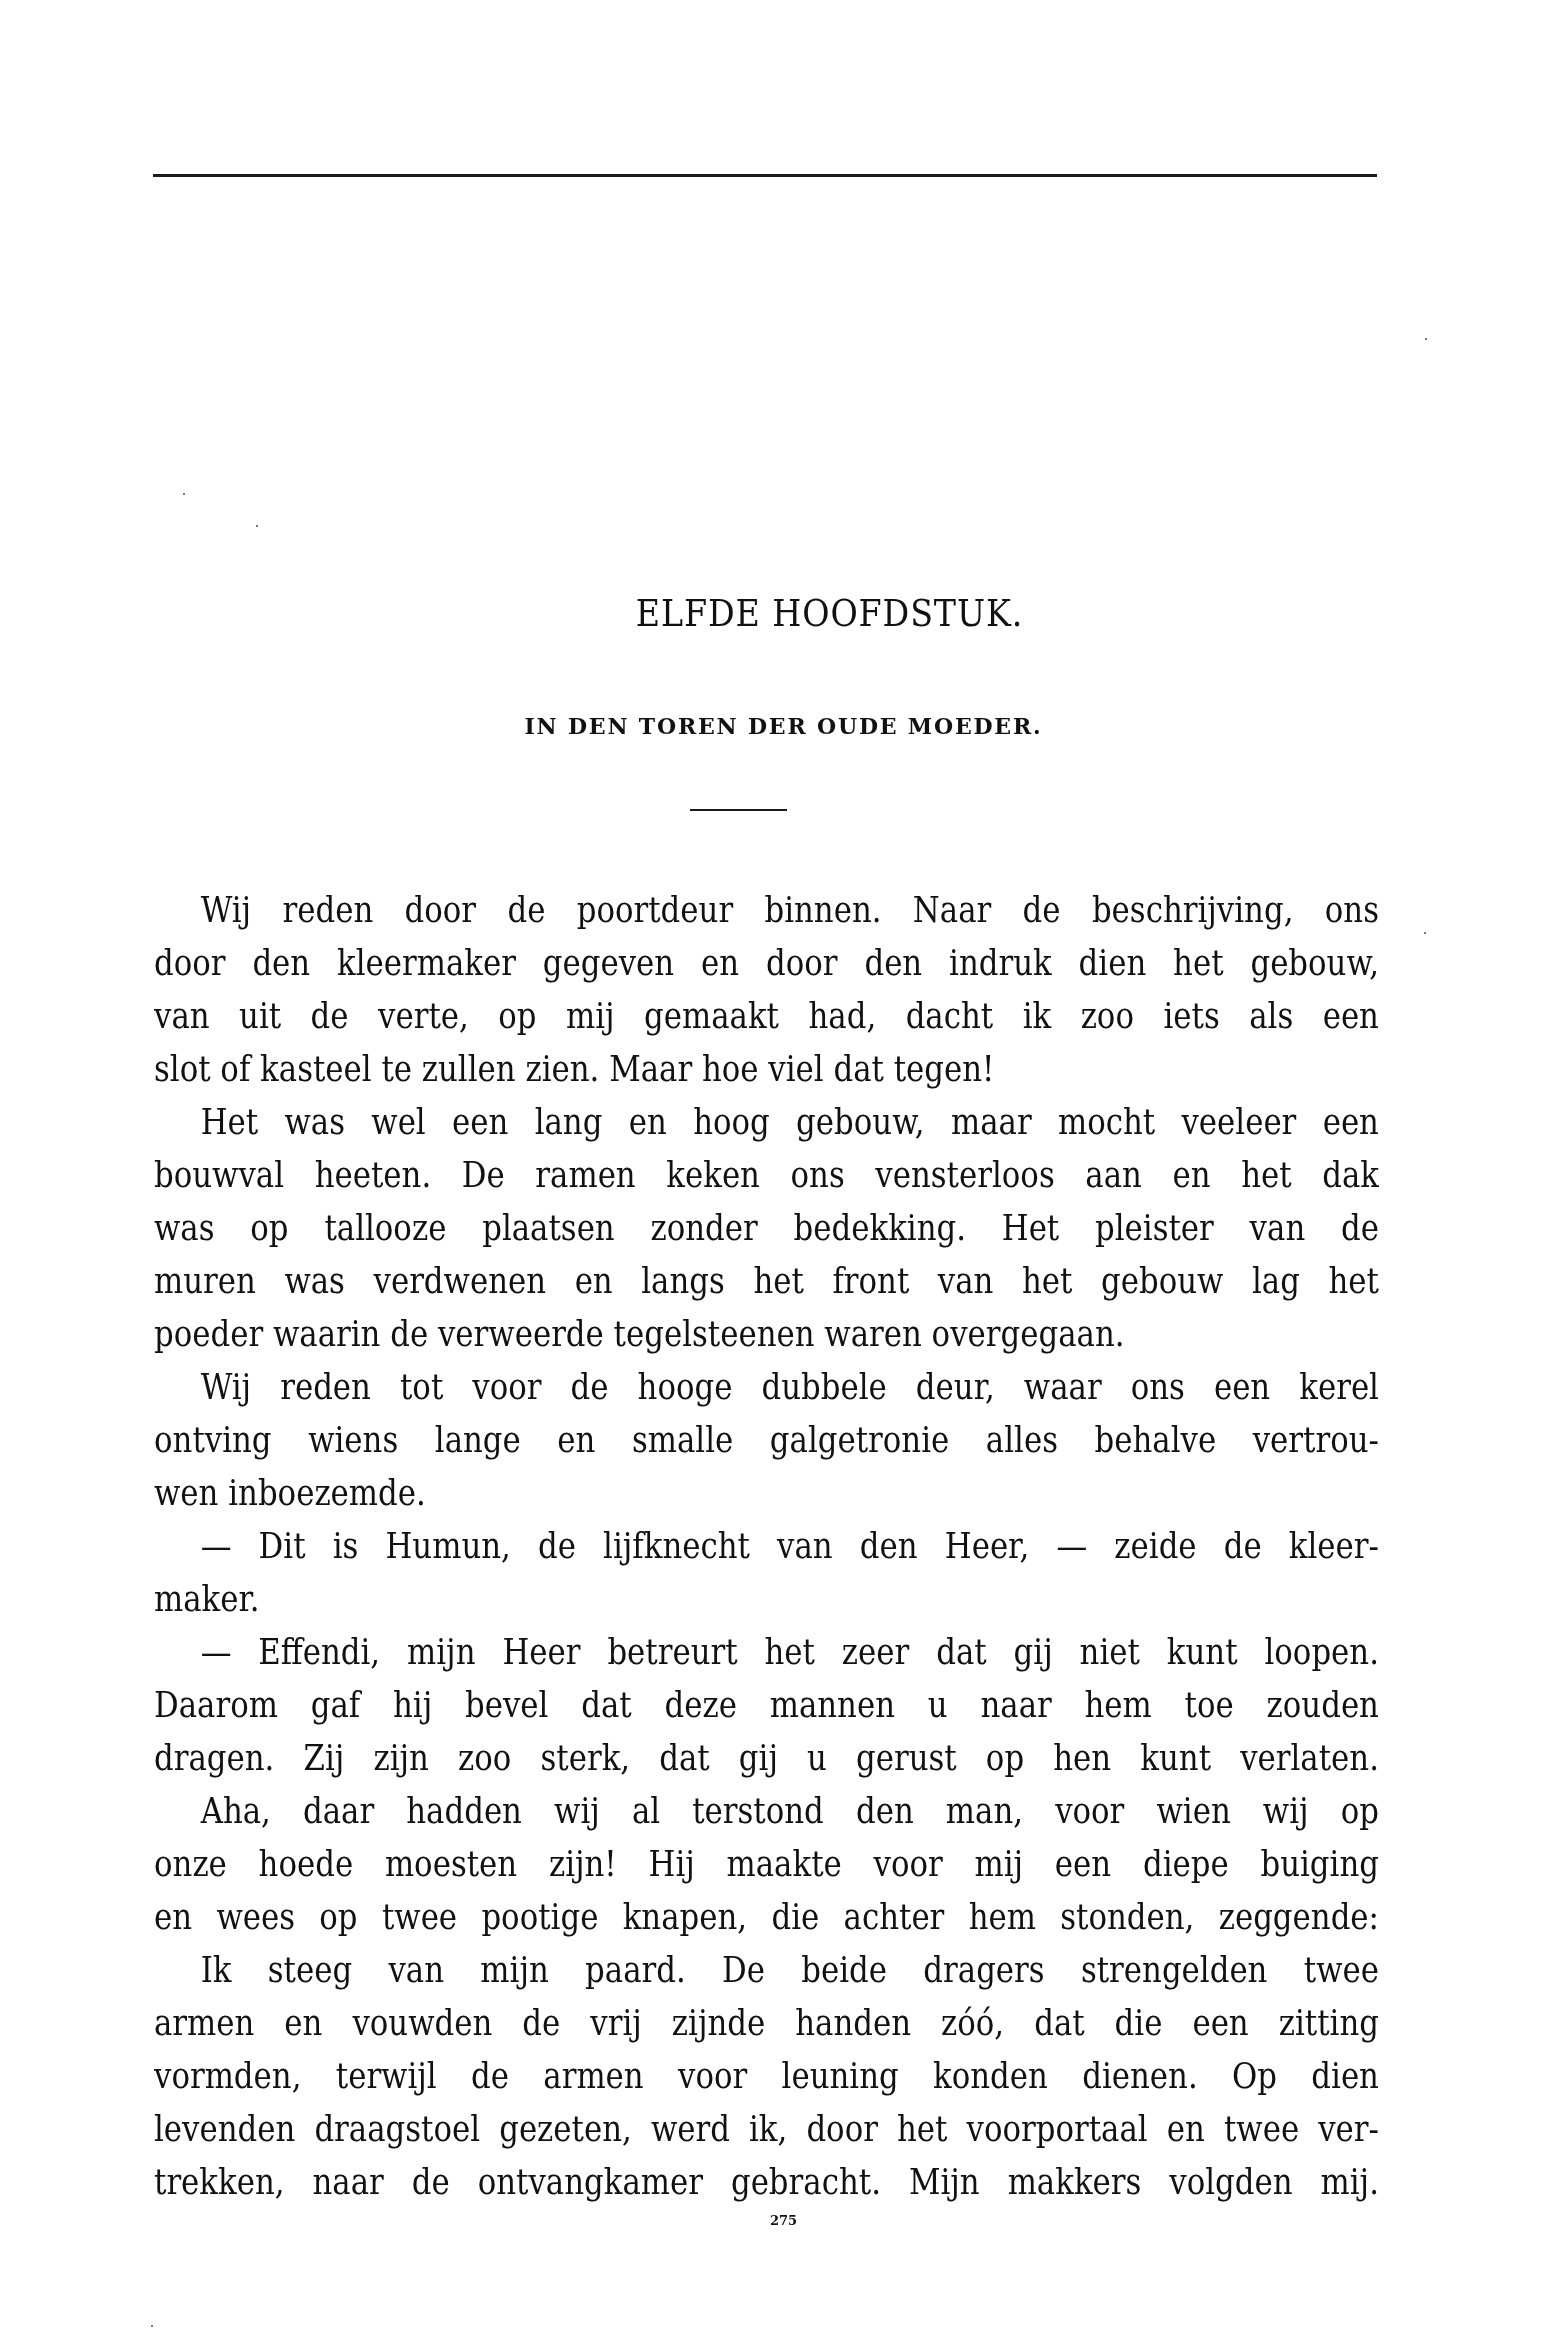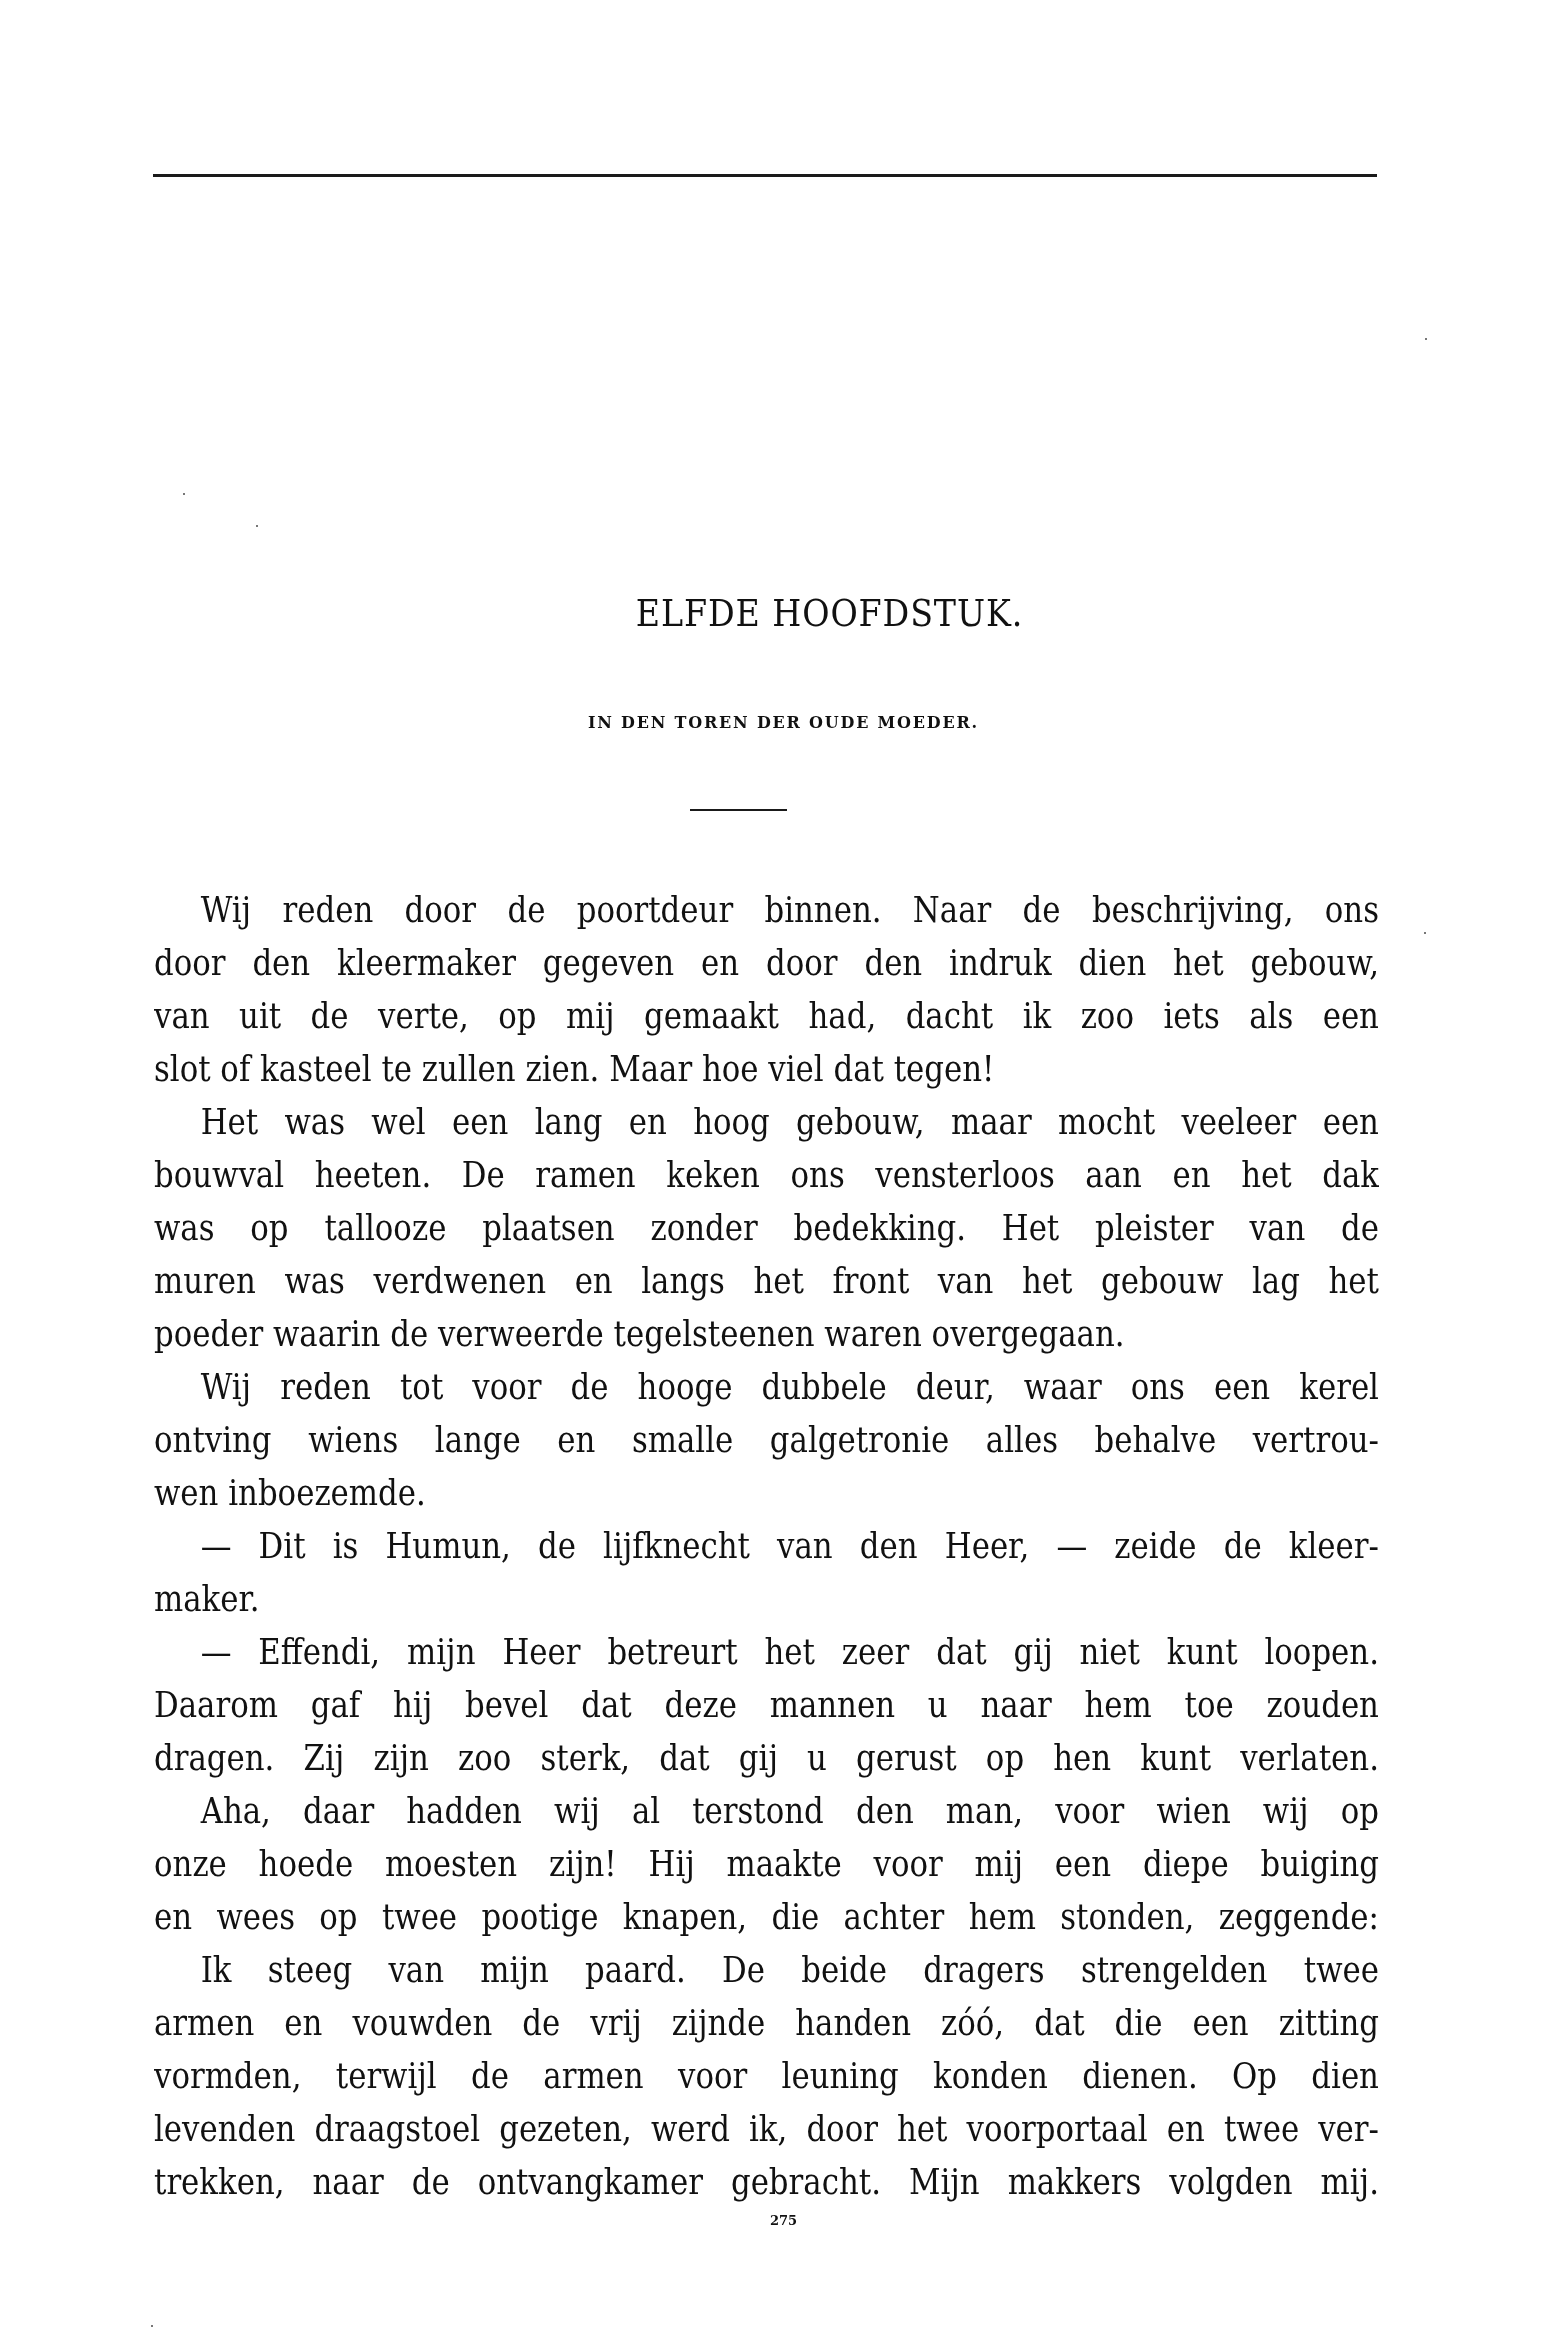--- a/index.html
+++ b/index.html
@@ -33,21 +33,21 @@
       letter-spacing: 0.9px;
       font-stretch: condensed;
       padding-left: 46px;
     }
     .chapter-subtitle {
       position: absolute;
       left: 0;
       width: 1567px;
       top: 713px;
       text-align: center;
-      font-size: 16px;
+      font-size: 22px;
       letter-spacing: 1.8px;
       font-weight: bold;
     }
     .short-rule {
       position: absolute;
       left: 690px;
       top: 809px;
       width: 97px;
       height: 1.8px;
       background: #1a1a1a;

